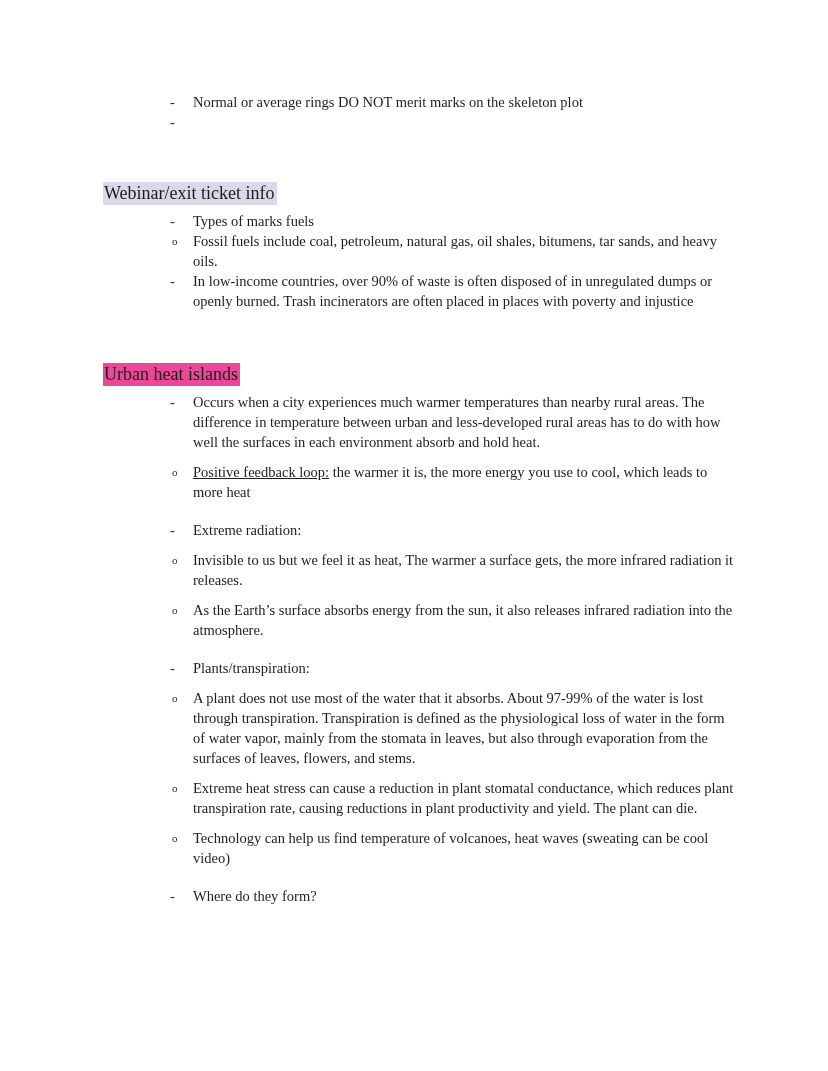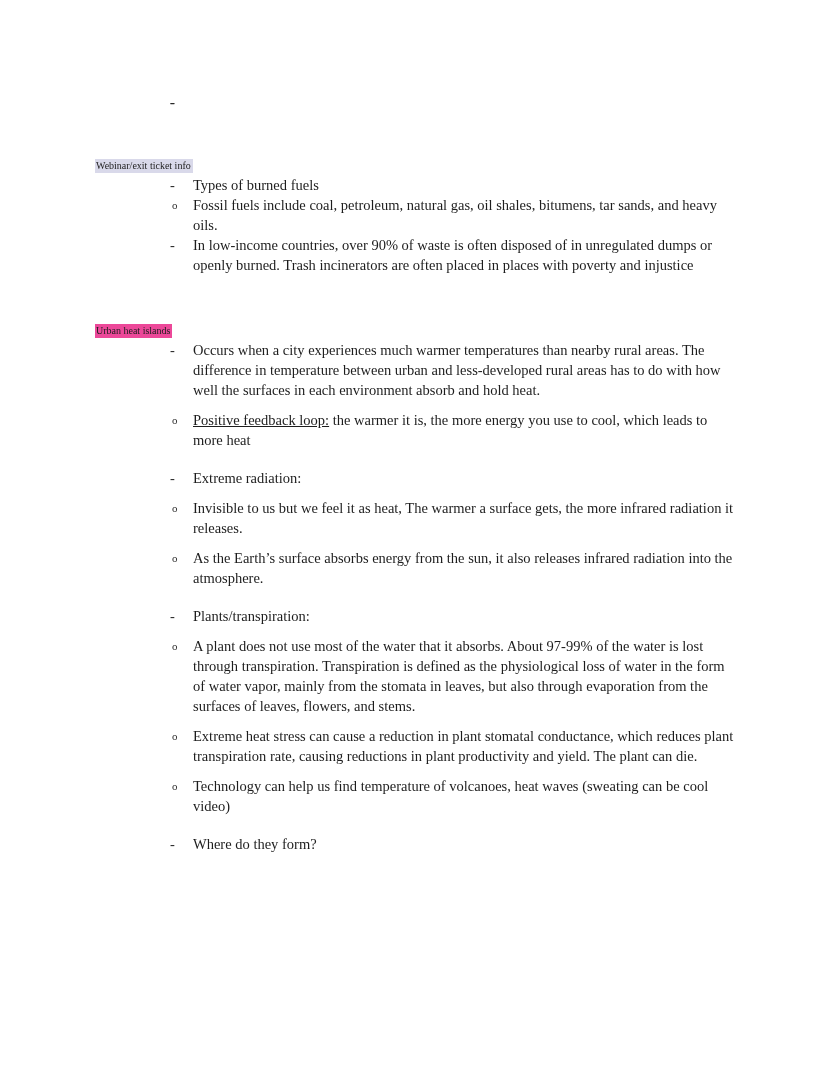--- a/index.html
+++ b/index.html
@@ -25,23 +25,23 @@
   
   .content {
     position: absolute;
     left: 95px;
     top: 92px;
     width: 640px;
   }
 
   
   .heading {
-    font-size: 10px;
+    font-size: 18px;
     line-height: 19px;
-    margin: 0;
+    margin: 8px;
     padding: 0;
   }
   .heading .hl {
     padding: 1px 2px 2px 1px;
   }
   .hl-purple { background: #d9d9ea; }
   .hl-green  { background: #ec4899; }
 
   
   .row {
@@ -78,36 +78,37 @@
 </style>
 </head>
 <body>
 
 <div class="page">
   <div class="content">
 
     <div>
       <div class="row">
         <span class="marker">-</span>
+        <span>Normal or average rings DO NOT merit marks on the skeleton plot</span>
       </div>
       <div class="row">
         <span class="marker">-</span>
       </div>
     </div>
 
     <div class="gap-xl"></div>
     <div class="gap-m"></div>
 
     <div class="heading">
       <span class="hl hl-purple">Webinar/exit ticket info</span>
     </div>
 
     <div class="row">
       <span class="marker">-</span>
-      <span>Types of burned fuels</span>
+      <span>Types of marks fuels</span>
     </div>
 
     <div class="row lvl2">
       <span class="marker circ">o</span>
       <span>Fossil fuels include coal, petroleum, natural gas, oil shales, bitumens, tar sands, and heavy oils.</span>
     </div>
 
     <div class="row">
       <span class="marker">-</span>
       <span> In low-income countries, over 90% of waste is often disposed of in unregulated dumps or openly burned. Trash incinerators are often placed in places with poverty and injustice</span>

